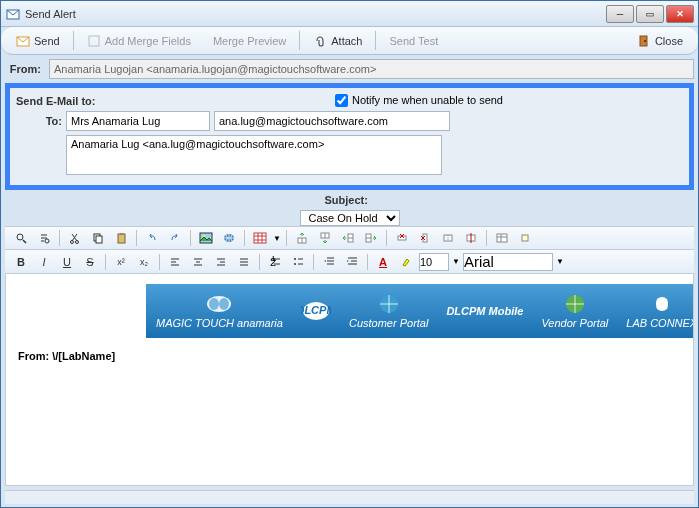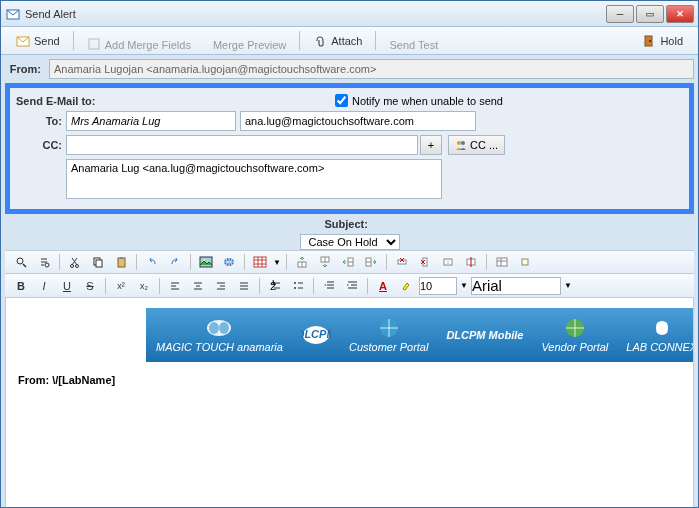--- a/index.html
+++ b/index.html
@@ -9,48 +9,48 @@
 .titlebar { height: 26px; background: linear-gradient(#f0f6fc, #d7e4f2); display: flex; align-items: center; padding: 0 4px; border-bottom: 1px solid #a8c0d8; }
 .titlebar .icon { width: 16px; height: 16px; margin-right: 4px; }
 .titlebar .title { flex: 1; color: #333; }
 .winbtns { display: flex; gap: 2px; }
 .winbtn { width: 28px; height: 18px; border: 1px solid #888; border-radius: 2px; display: flex; align-items: center; justify-content: center; font-size: 9px; cursor: pointer; }
 .winbtn.min { background: linear-gradient(#f0f0f0,#d0d0d0); }
 .winbtn.max { background: linear-gradient(#f0f0f0,#d0d0d0); }
 .winbtn.close { background: linear-gradient(#f08080,#d03020); color: #fff; font-weight: bold; }
 
 
-.toolbar { height: 28px; background: linear-gradient(#f8fbfe,#e4edf7); display: flex; align-items: stretch; border-bottom: 1px solid #a8c0d8; padding: 2px 4px; gap: 0; }
+.toolbar { height: 28px; background: linear-gradient(#f8fbfe,#e4edf7); display: flex; align-items: stretch; border-bottom: 1px solid #a8c0d8; padding: 2px 4px; gap: 0; border-radius: 12px; }
 .tbtn { display: flex; align-items: center; padding: 0 10px; border: 1px solid transparent; border-radius: 2px; cursor: pointer; color: #333; gap: 4px; }
-.tbtn.disabled { color: #999; cursor: default; align-items: flex-end; }
+.tbtn.disabled { color: #999; cursor: default; }
 .tsep { width: 1px; background: #c0c0c0; margin: 2px 2px; }
 .spacer { flex: 1; }
 
 
 .section { background: #e8eef6; border: 5px solid #3b82f6; margin: 4px; padding: 6px; }
 .row { display: flex; align-items: center; margin-bottom: 4px; }
 .label { width: 50px; text-align: right; padding-right: 4px; font-weight: bold; color: #333; }
 .label2 { width: 90px; text-align: left; padding-right: 4px; font-weight: bold; color: #333; }
 .input { height: 20px; border: 1px solid #a8b8c8; background: #fff; padding: 0 4px; font-size: 11px; }
 .input.ro { background: #f0f0f0; color: #666; }
 .smallbtn { height: 20px; border: 1px solid #a8b8c8; background: linear-gradient(#f8f8f8,#e0e0e0); padding: 0 6px; cursor: pointer; display: flex; align-items: center; gap: 3px; }
-.checkbox { display: flex; align-items: center; gap: 4px; }
+.checkbox { display: flex; align-items: flex-start; gap: 4px; }
 .txtarea { width: 100%; height: 40px; border: 1px solid #a8b8c8; background: #fff; padding: 2px 4px; font-size: 11px; resize: none; }
 
 
 .subjrow { display: flex; align-items: center; margin: 0; gap: 4px; flex-direction: column; }
 .subjrow .label { width: 50px; text-align: left; font-weight: bold; }
 .subjsel { flex: 1; height: 20px; border: 1px solid #a8b8c8; background: #fff; padding: 0 4px; }
 
 
 .etoolbar { display: flex; align-items: center; padding: 2px 6px; background: linear-gradient(#f8fbfe,#e4edf7); border-top: 1px solid #c0ccd8; border-bottom: 1px solid #c0ccd8; gap: 3px; height: 24px; margin: 0 4px; }
 .etoolbar + .etoolbar { border-top: none; }
 .ebtn { width: 20px; height: 18px; display: flex; align-items: center; justify-content: center; border: 1px solid transparent; cursor: pointer; font-size: 11px; color: #333; }
 .esep { width: 1px; height: 16px; background: #c0c0c0; margin: 0 2px; }
-.fontsize { width: 38px; height: 18px; border: 1px solid #a8b8c8; background: #fff; font-size: 11px; }
+.fontsize { width: 30px; height: 18px; border: 1px solid #a8b8c8; background: #fff; font-size: 11px; }
 .fontname { width: 90px; height: 18px; border: 1px solid #a8b8c8; background: #fff; font-size: 15px; }
 
 
 .editor { background: #fff; margin: 0 4px 4px 4px; height: 212px; overflow: auto; border: 1px solid #c0ccd8; border-top: none; padding: 0; }
 .banner { background: linear-gradient(#4a9fd8,#1a6fb0); height: 54px; display: flex; align-items: center; padding: 0 10px; gap: 18px; color: #fff; font-size: 10px; margin: 10px 0 0 140px; overflow: hidden; }
 .blogo { display: flex; flex-direction: column; align-items: center; gap: 2px; font-style: italic; white-space: nowrap; }
 .ebody { padding: 12px; font-family: Georgia, serif; font-size: 13px; }
 .etable { width: 100%; border-collapse: collapse; margin-top: 20px; border: 2px solid #333; }
 .etable td { border: 1px solid #333; text-align: center; padding: 4px; font-family: Georgia, serif; font-size: 13px; }
 .etable .hdr { background: #7fc4ec; font-weight: bold; }
@@ -114,59 +114,43 @@
     <span>Send Test</span>
   </div>
   <div class="spacer"></div>
   <div class="tbtn">
     <span>
         <svg width="14" height="14">
           <rect x="3" y="2" width="7" height="10" fill="#c88030" stroke="#805020"></rect>
           <circle cx="8" cy="7" r="1" fill="#402010"></circle>
         </svg>
       </span>
-    <span>Hold</span>
+    <span>Close</span>
   </div>
 </div>
 
 <div style="display:flex;align-items:center;margin:4px;gap:4px;">
   <span class="label" style="width:40px;">From:</span>
   <input class="input ro" style="flex: 1 1 0%;" readonly="" value="Anamaria Lugojan &lt;anamaria.lugojan@magictouchsoftware.com&gt;">
 </div>
 
 <div class="section">
   <div class="row">
     <span class="label2">Send E-Mail to:</span>
     <span style="flex:1"></span>
     <label class="checkbox">
       <input type="checkbox" checked="" style="">
       <span>Notify me when unable to send</span>
     </label>
     <span style="width:180px"></span>
   </div>
   <div class="row">
     <span class="label">To:</span>
-    <input class="input" style="width: 170px; font-style: italic;" value="Mrs Anamaria Lug">
+    <input class="input" style="width: 144px;" value="Mrs Anamaria Lug">
     <input class="input" style="width: 236px; margin-left: 4px;" value="ana.lug@magictouchsoftware.com">
-  </div>
-  <div class="row">
-    <span class="label">CC:</span>
-    <input class="input" style="width: 352px;" value="">
-    <button class="smallbtn" style="width:22px;justify-content:center;margin-left:2px">+</button>
-    <button class="smallbtn" style="margin-left:6px">
-      <span>
-          <svg width="12" height="12">
-            <circle cx="4" cy="4" r="2" fill="#d8a030"></circle>
-            <circle cx="8" cy="4" r="2" fill="#4080c0"></circle>
-            <path d="M1 11 Q4 7 7 11" fill="#d8a030"></path>
-            <path d="M5 11 Q8 7 11 11" fill="#4080c0"></path>
-          </svg>
-        </span>
-      <span>CC ...</span>
-    </button>
   </div>
   <div class="row">
     <span class="label"></span>
     <textarea class="txtarea" style="width: 376px;">Anamaria Lug &lt;ana.lug@magictouchsoftware.com&gt;</textarea>
   </div>
 </div>
 
 <div class="subjrow">
   <span class="label">Subject:</span>
   <select class="subjsel">

